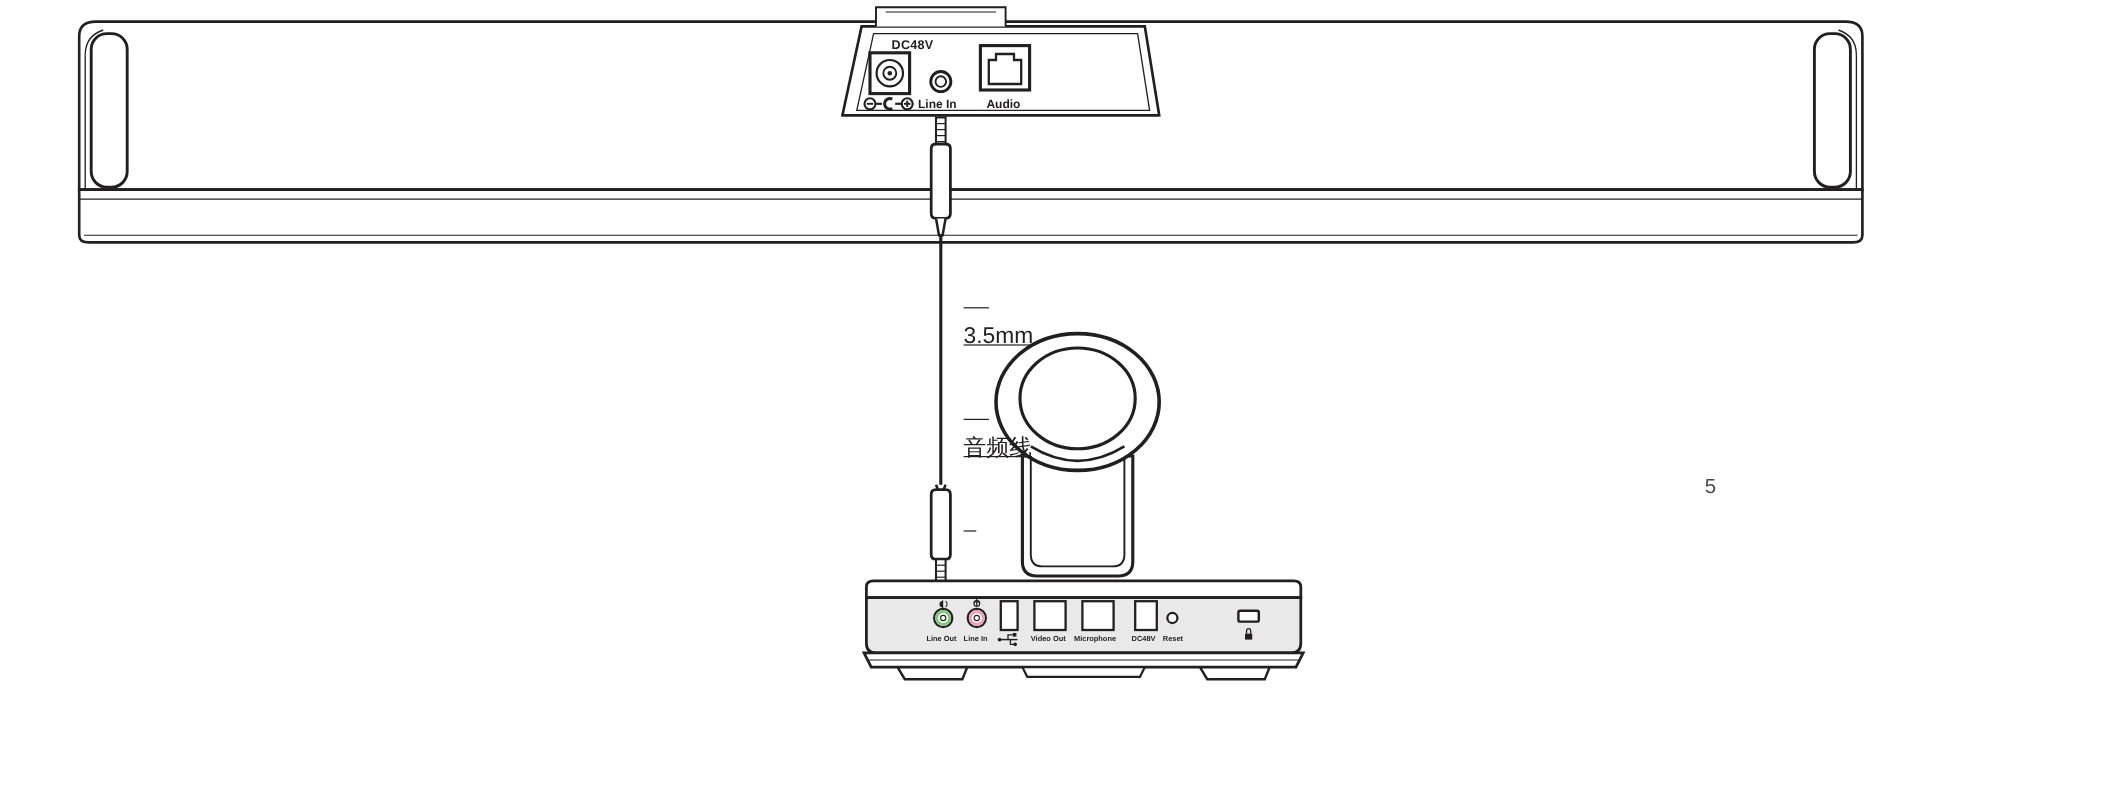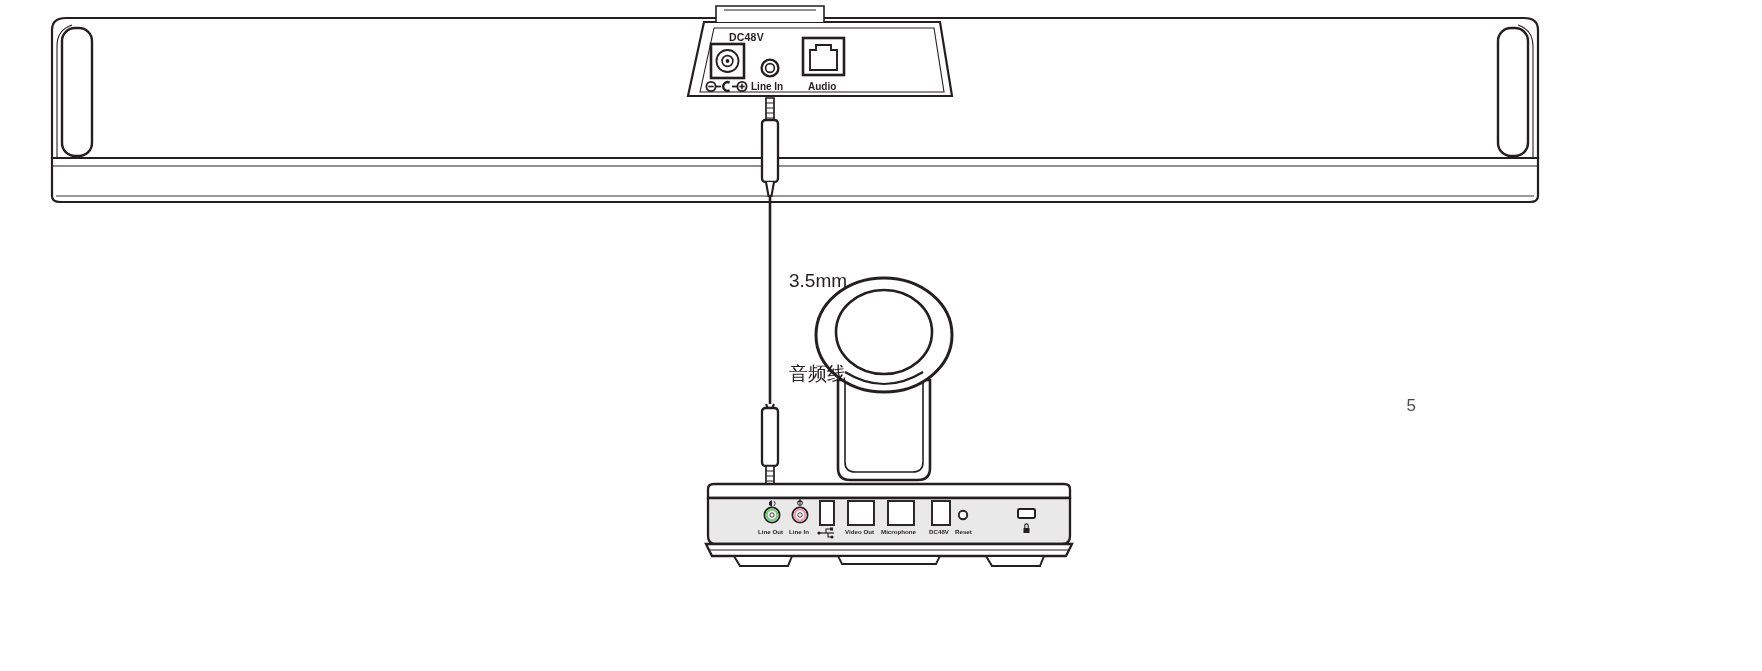--- a/index.html
+++ b/index.html
@@ -9,34 +9,35 @@
   }
   body {
     width: 1762px;
     height: 671px;
     position: relative;
     font-family: "Liberation Sans", sans-serif;
     overflow: hidden;
   }
   #stage {
     position: absolute;
-    left: 0; top: 0;
+    left: 14px; top: 0;
     width: 1418px;
     height: 671px;
   }
   .label-text {
     position: absolute;
     color: #231f20;
     white-space: pre;
   }
   #cable-label {
     left: 789px;
     top: 203px;
     font-size: 19px;
     line-height: 31px;
+    text-decoration: underline;
   }
   #cable-label div { display: block; }
   #side-mark {
     position: absolute;
     right: 2px;
     top: 396px;
     font-size: 17px;
     color: #4a4a4a;
   }
 </style>

